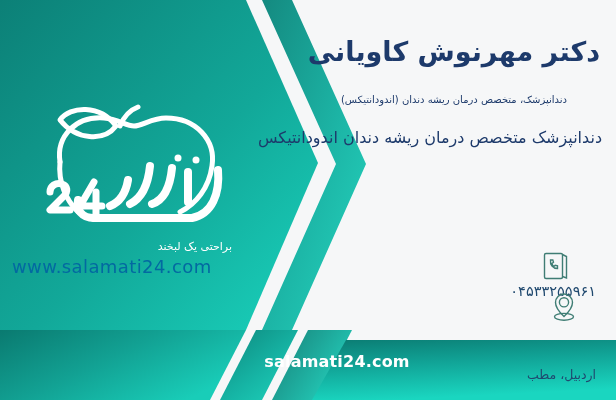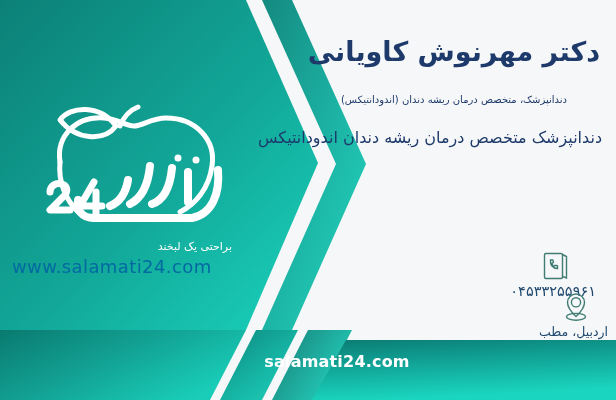--- a/index.html
+++ b/index.html
@@ -113,21 +113,21 @@
   
   .contact-row {
     position: absolute;
     display: flex;
     flex-direction: column;
     align-items: center;
     justify-content: flex-start;
     direction: rtl;
   }
   .row-phone { right: 14px; top: 249px; }
-  .row-addr  { right: 2px; top: 290px; }
+  .row-addr  { right: 14px; top: 290px; gap: 43px; }
 
   .contact-icon {
     width: 34px;
     height: 34px;
     flex: 0 0 34px;
     display: flex;
     align-items: center;
     justify-content: center;
   }
   .contact-text {

